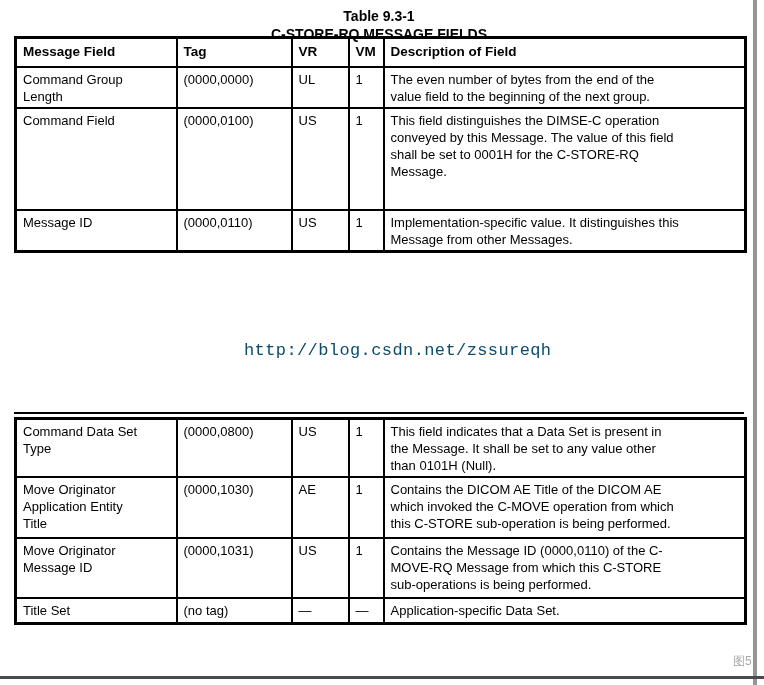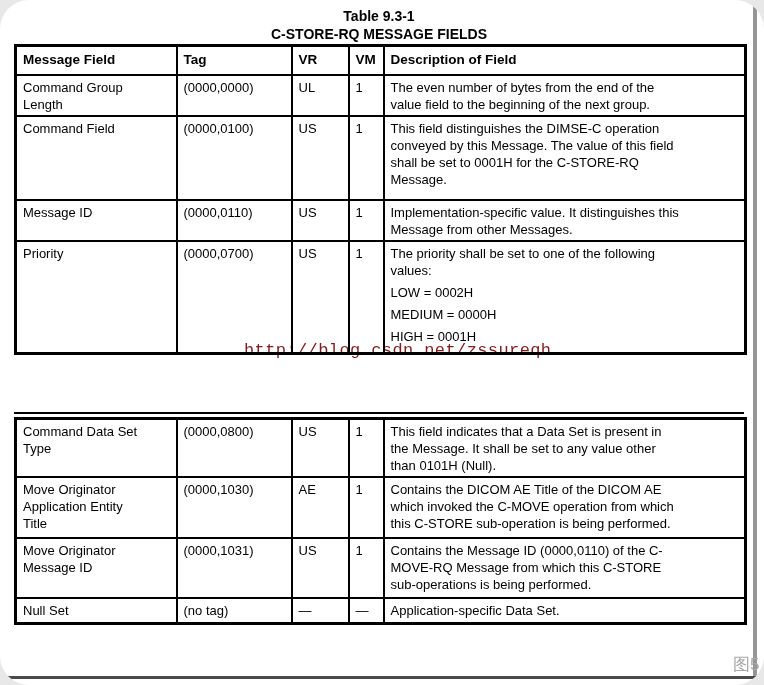--- a/index.html
+++ b/index.html
@@ -1,47 +1,46 @@
 <!DOCTYPE html>
 <html><head>
 <meta charset="utf-8">
 <style>
   html,body { margin:0; padding:0; background:#e8e8e8; }
   .page {
     position:relative; width:764px; height:685px; background:#ffffff;
     font-family:"Liberation Sans", sans-serif; color:#000; overflow:hidden;
     margin:0 auto;
-    border-radius:29px;
   }
   
   .page-right-edge  { position:absolute; top:0; left:753px; width:4px; height:685px; background:#959595; }
   .page-bottom-edge { position:absolute; top:676px; left:0; width:764px; height:3px; background:#4a4a4a; }
 
   
   .titles { position:absolute; top:7px; left:14px; width:730px; text-align:center;
             font-weight:bold; font-size:14px; line-height:18px; }
   .titles .tline { white-space:pre; }
 
   
   .watermark-url {
     position:absolute; top:341px; left:244px;
-    font-family:"Liberation Mono", monospace; font-size:17px; color:#7f1d1d;
+    font-family:"Liberation Mono", monospace; font-size:17px; color:#0c4a6e;
     letter-spacing:0.4px; z-index:1;
   }
   .figure-label {
-    position:absolute; top:653px; left:733px; font-size:17px; color:#a8a8a8; z-index:3;
+    position:absolute; top:653px; left:733px; font-size:12px; color:#a8a8a8; z-index:3;
   }
 
   
   table.doc {
     position:absolute; left:14px; width:730px; z-index:2;
     border-collapse:collapse; table-layout:fixed; background:transparent;
     border:3px solid #000;
   }
-  #table1 { top:44px;padding-left:10px; }
+  #table1 { top:36px;padding-left:10px; }
   #table2 { top:417px; }
   .t2-topline { position:absolute; top:412px; left:14px; width:730px; height:2px; background:#000; z-index:2; }
 
   td, th {
     border:2px solid #000; vertical-align:top; text-align:left;
     padding:3px 5px 2px 6px; font-size:13px; line-height:17px;
     white-space:pre-line; overflow:hidden;
   }
   th { font-size:13.5px; font-weight:bold; padding-top:4px; }
   td p { margin:0 0 5px 0; white-space:pre-line; }
@@ -77,45 +76,37 @@
     </tr>
     <tr style="height:37px">
       <td>Command Group
 Length</td>
       <td>(0000,0000)</td>
       <td>UL</td>
       <td>1</td>
       <td><p>The even number of bytes from the end of the
 value field to the beginning of the next group.</p></td>
     </tr>
-    <tr style="height:84px">
+    <tr style="height:102px">
       <td>Command Field</td>
       <td>(0000,0100)</td>
       <td>US</td>
       <td>1</td>
       <td><p>This field distinguishes the DIMSE-C operation
 conveyed by this Message. The value of this field
 shall be set to 0001H for the C-STORE-RQ
 Message.</p></td>
     </tr>
     <tr style="height:41px">
       <td>Message ID</td>
       <td>(0000,0110)</td>
       <td>US</td>
       <td>1</td>
       <td><p>Implementation-specific value. It distinguishes this
 Message from other Messages.</p></td>
-    </tr>
-    <tr style="height:113px">
-      <td>Priority</td>
-      <td>(0000,0700)</td>
-      <td>US</td>
-      <td>1</td>
-      <td><p>The priority shall be set to one of the following
-values:</p><p>LOW = 0002H</p><p>MEDIUM = 0000H</p><p>HIGH = 0001H</p></td>
     </tr>
   </tbody>
     </table>
 
   <div class="t2-topline"></div>
 
   <table class="doc" id="table2">
     <colgroup>
       <col style="width:161px">
         <col style="width:115px">
@@ -149,21 +140,21 @@
       <td>Move Originator
 Message ID</td>
       <td>(0000,1031)</td>
       <td>US</td>
       <td>1</td>
       <td><p>Contains the Message ID (0000,0110) of the C-
 MOVE-RQ Message from which this C-STORE
 sub-operations is being performed.</p></td>
     </tr>
     <tr style="height:25px">
-      <td>Null Set</td>
+      <td>Title Set</td>
       <td>(no tag)</td>
       <td>—</td>
       <td>—</td>
       <td><p>Application-specific Data Set.</p></td>
     </tr>
   </tbody>
     </table>
 
   <div class="figure-label">图5</div>
 

